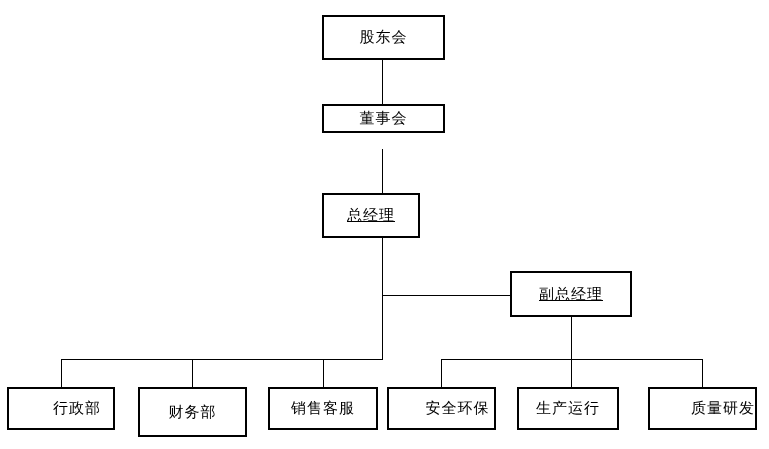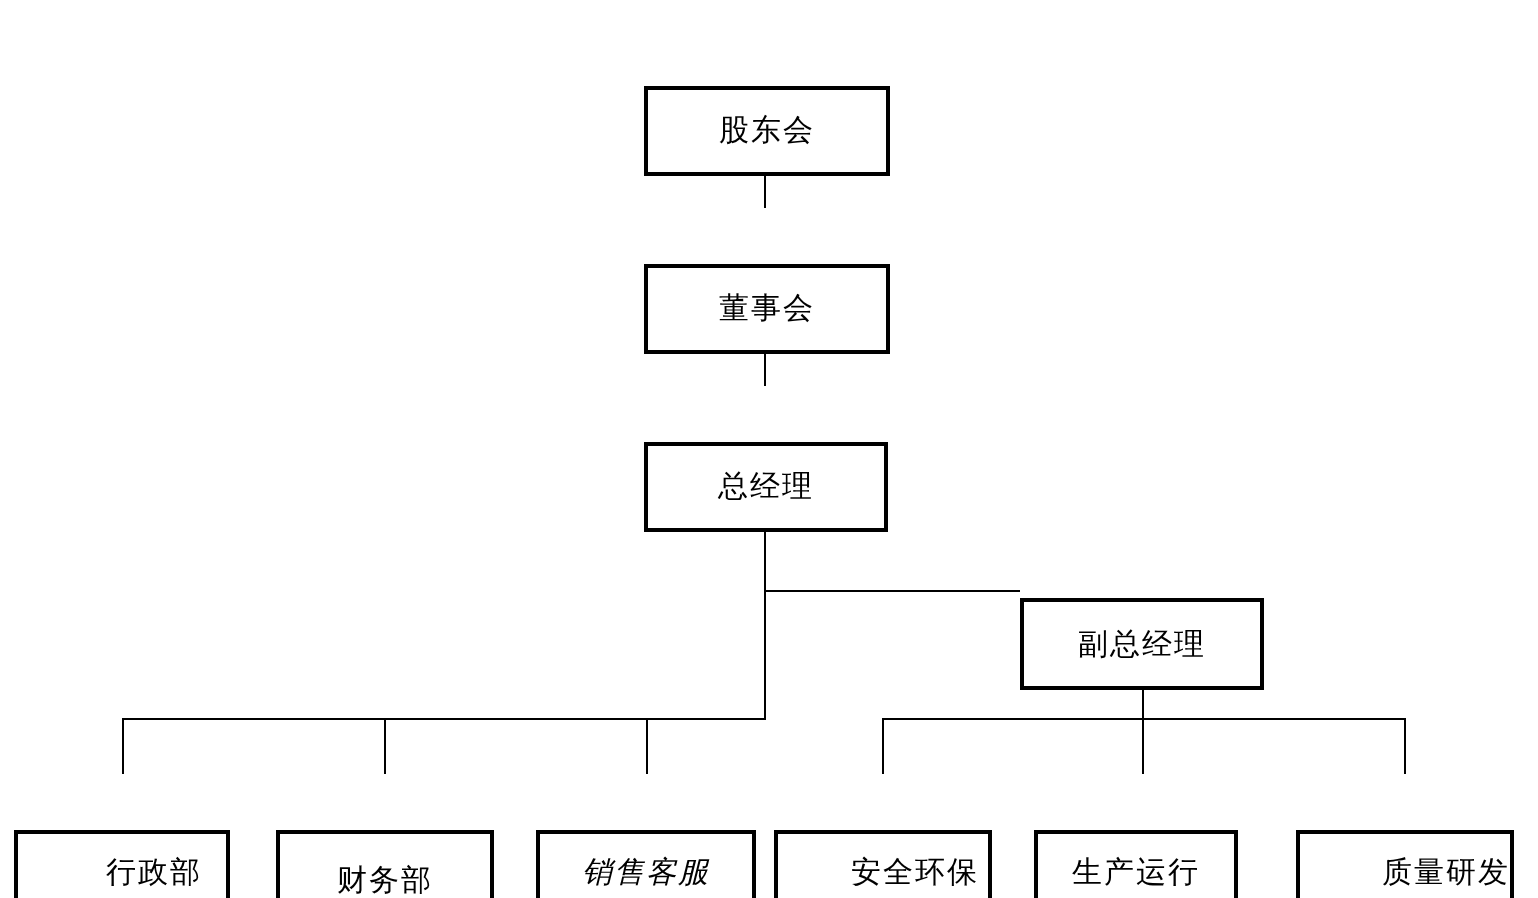--- a/index.html
+++ b/index.html
@@ -16,40 +16,39 @@
     overflow: hidden;
   }
   .node {
     position: absolute;
     box-sizing: border-box;
     border: 2px solid #000000;
     background: #ffffff;
     display: flex;
     align-items: center;
     justify-content: center;
-    margin-top: 28px;
   }
   .node span {
     font-size: 15px;
     letter-spacing: 1px;
     color: #000000;
     white-space: nowrap;
   }
   .line {
     position: absolute;
     background: #000000;
   }
   
   .n-shareholders { left: 322px; top: 15px;  width: 123px; height: 45px; }
-  .n-board        { left: 322px; top: 104px; width: 123px; height: 45px; }
-  .n-gm           { left: 322px; top: 193px; width: 122px; height: 45px; }
-  .n-dgm          { left: 510px; top: 271px; width: 122px; height: 46px; }
+  .n-board        { left: 322px; top: 104px; width: 123px; height: 29px; }
+  .n-gm           { left: 322px; top: 193px; width: 98px; height: 45px; text-decoration: underline; }
+  .n-dgm          { left: 510px; top: 271px; width: 122px; height: 46px; text-decoration: underline; }
   .n-admin        { left: 7px;   top: 387px; width: 108px; height: 43px; padding-left: 32px; }
   .n-finance      { left: 138px; top: 387px; width: 109px; height: 50px; }
-  .n-sales        { left: 268px; top: 387px; width: 110px; height: 43px; font-style: italic; }
+  .n-sales        { left: 268px; top: 387px; width: 110px; height: 43px; }
   .n-safety       { left: 387px; top: 387px; width: 109px; height: 43px; padding-left: 32px; }
   .n-production   { left: 517px; top: 387px; width: 102px; height: 43px; }
   .n-quality      { left: 648px; top: 387px; width: 109px; height: 43px; justify-content: flex-end; }
   
   .l-sh-board   { left: 382px; top: 60px;  width: 1px;   height: 44px; }
   .l-board-gm   { left: 382px; top: 149px; width: 1px;   height: 44px; }
   .l-gm-bus     { left: 382px; top: 238px; width: 1px;   height: 122px; }
   .l-gm-dgm     { left: 383px; top: 295px; width: 127px; height: 1px; }
   .l-dgm-bus    { left: 571px; top: 317px; width: 1px;   height: 43px; }
   .l-bus-left   { left: 61px;  top: 359px; width: 322px; height: 1px; }

